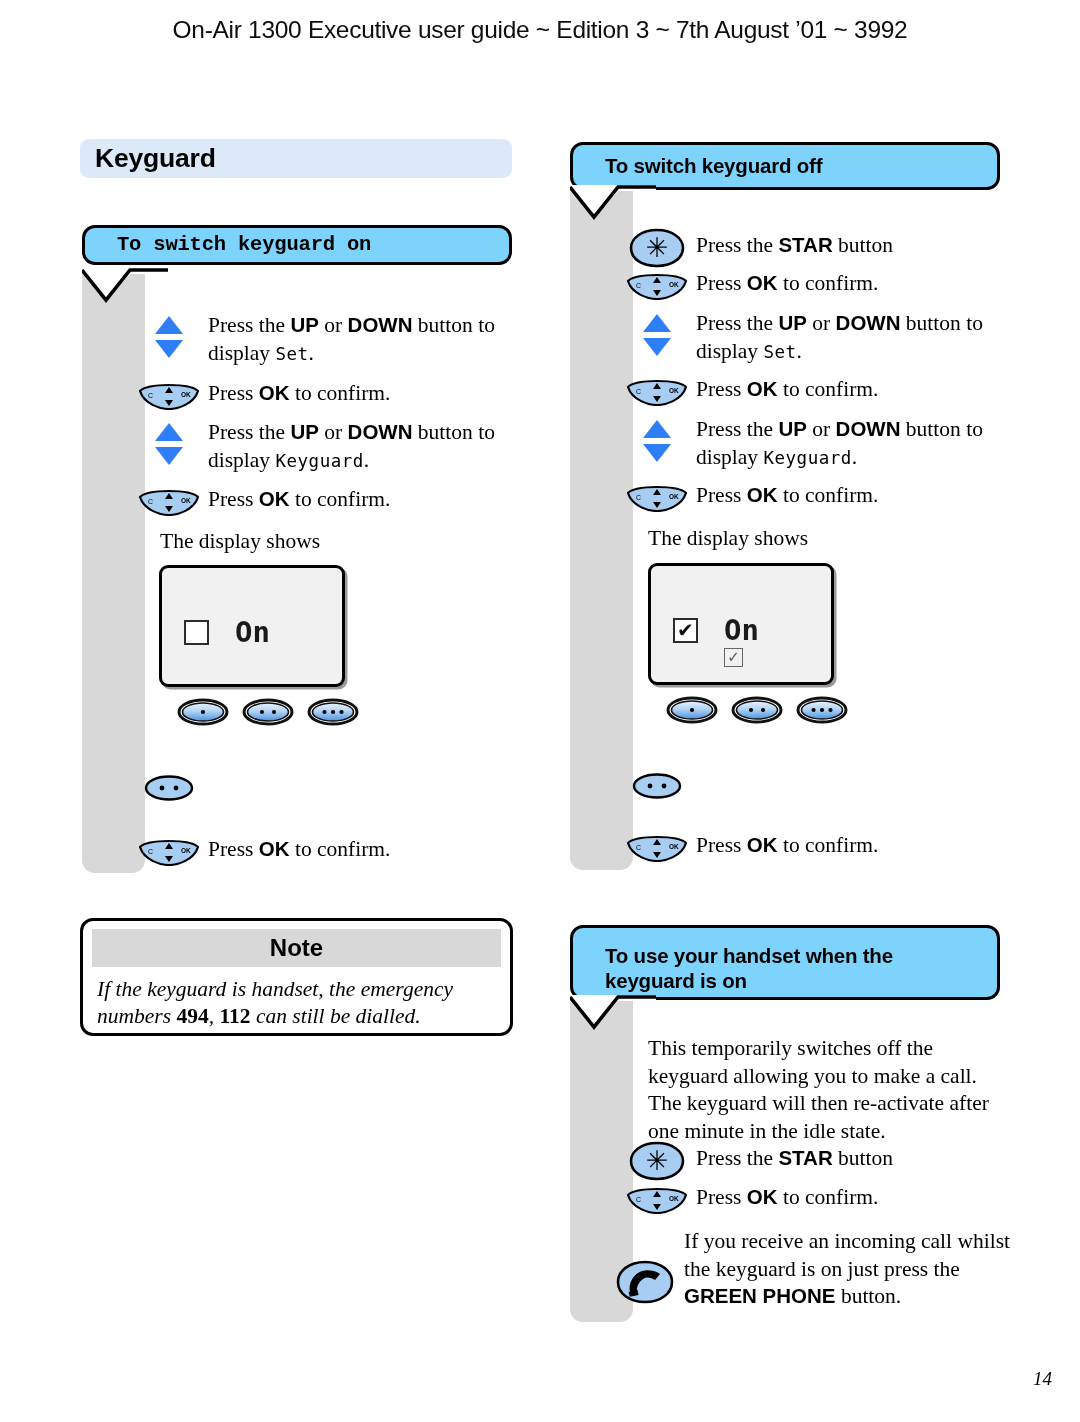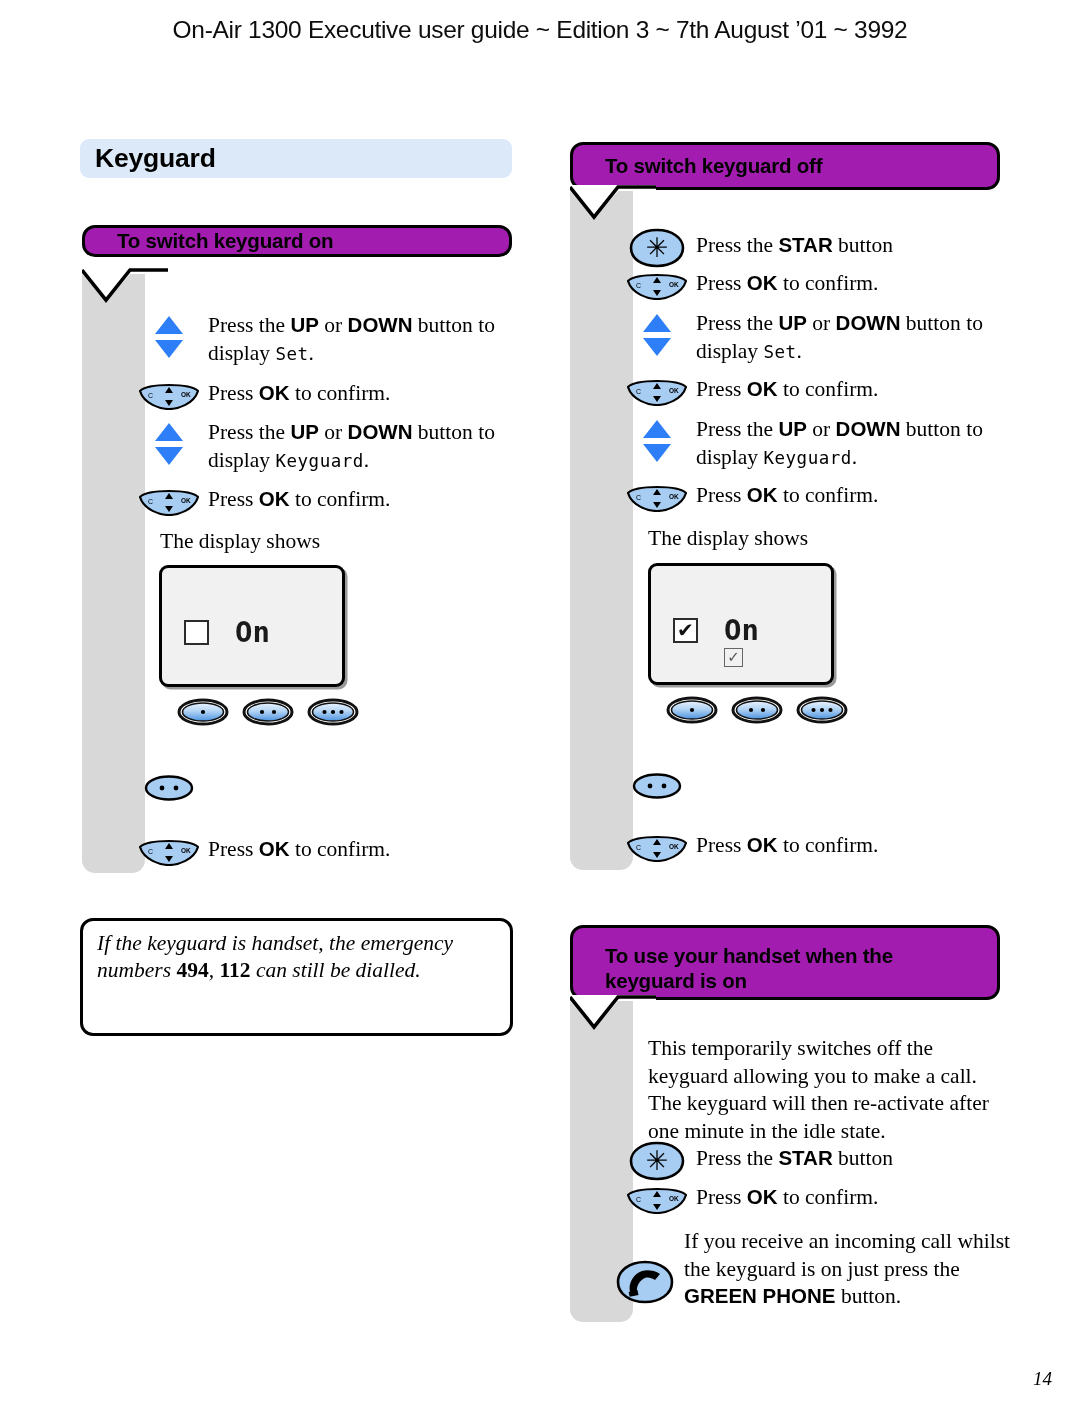--- a/index.html
+++ b/index.html
@@ -57,21 +57,21 @@
     font-size: 26.5px;
     letter-spacing: -0.2px;
   }
 
   
   .bubble {
     position: absolute;
     box-sizing: border-box;
     border: 3.2px solid #000;
     border-radius: 13px;
-    background: #a21caf;
+    background: #7dd3fc;
     display: flex;
     align-items: center;
     font-family: "Liberation Sans", sans-serif;
     font-weight: bold;
     font-size: 20.5px;
     letter-spacing: -0.2px;
     padding-left: 32px;
     padding-right: 10px;
     line-height: 1.23;
     z-index: 4;
@@ -289,21 +289,21 @@
     </symbol>
   </defs>
 </svg>
 
 <div class="page-header">On-Air 1300 Executive user guide ~ Edition 3 ~ 7th August ’01 ~ 3992</div>
 
 <div class="section-title">Keyguard</div>
 
 <div class="track" style="left:82px; top:272px; height:601px;"></div>
 
-<div class="bubble" style="left:82px; top:225px; width:430px; height:32px;">
+<div class="bubble" style="left:82px; top:225px; width:430px; height:40px;font-family:Liberation Mono, monospace;">
   <span>To switch keyguard on</span>
 </div>
 <svg class="bubble-tail" style="left:82px; top:268px;" viewBox="0 0 86 48">
   <polygon points="0,0 86,0 86,6 48,6 24,34 0,6" fill="#ffffff"></polygon>
   <polyline points="0,2 24,32 48,2 86,2" fill="none" stroke="#000" stroke-width="3.6" stroke-linejoin="miter"></polyline>
 </svg>
 
 <div class="step" style="left:82px; top:312px; width:420px;">
   <span class="icon-slot">
     <svg class="ic-updown" viewBox="0 0 32 46">
@@ -383,20 +383,21 @@
     <svg class="ic-ok" viewBox="0 0 62 28">
         <use href="#sym-ok"></use>
       </svg>
   </span>
   <span class="step-text">
     <span>Press </span><b>OK</b><span> to confirm.</span>
   </span>
 </div>
 
 <div class="note-box" style="left:80px; top:918px; width:433px; height:118px;">
+  <div class="note-head">Note</div>
   <div class="note-body">
     <span>If the keyguard is handset, the emergency numbers </span><b>494</b><span>, </span><b>112</b><span> can still be dialled.</span>
   </div>
 </div>
 
 <div class="track" style="left:570px; top:190px; height:680px;"></div>
 
 <div class="bubble" style="left:570px; top:142px; width:430px; height:48px;">
   <span>To switch keyguard off</span>
 </div>

